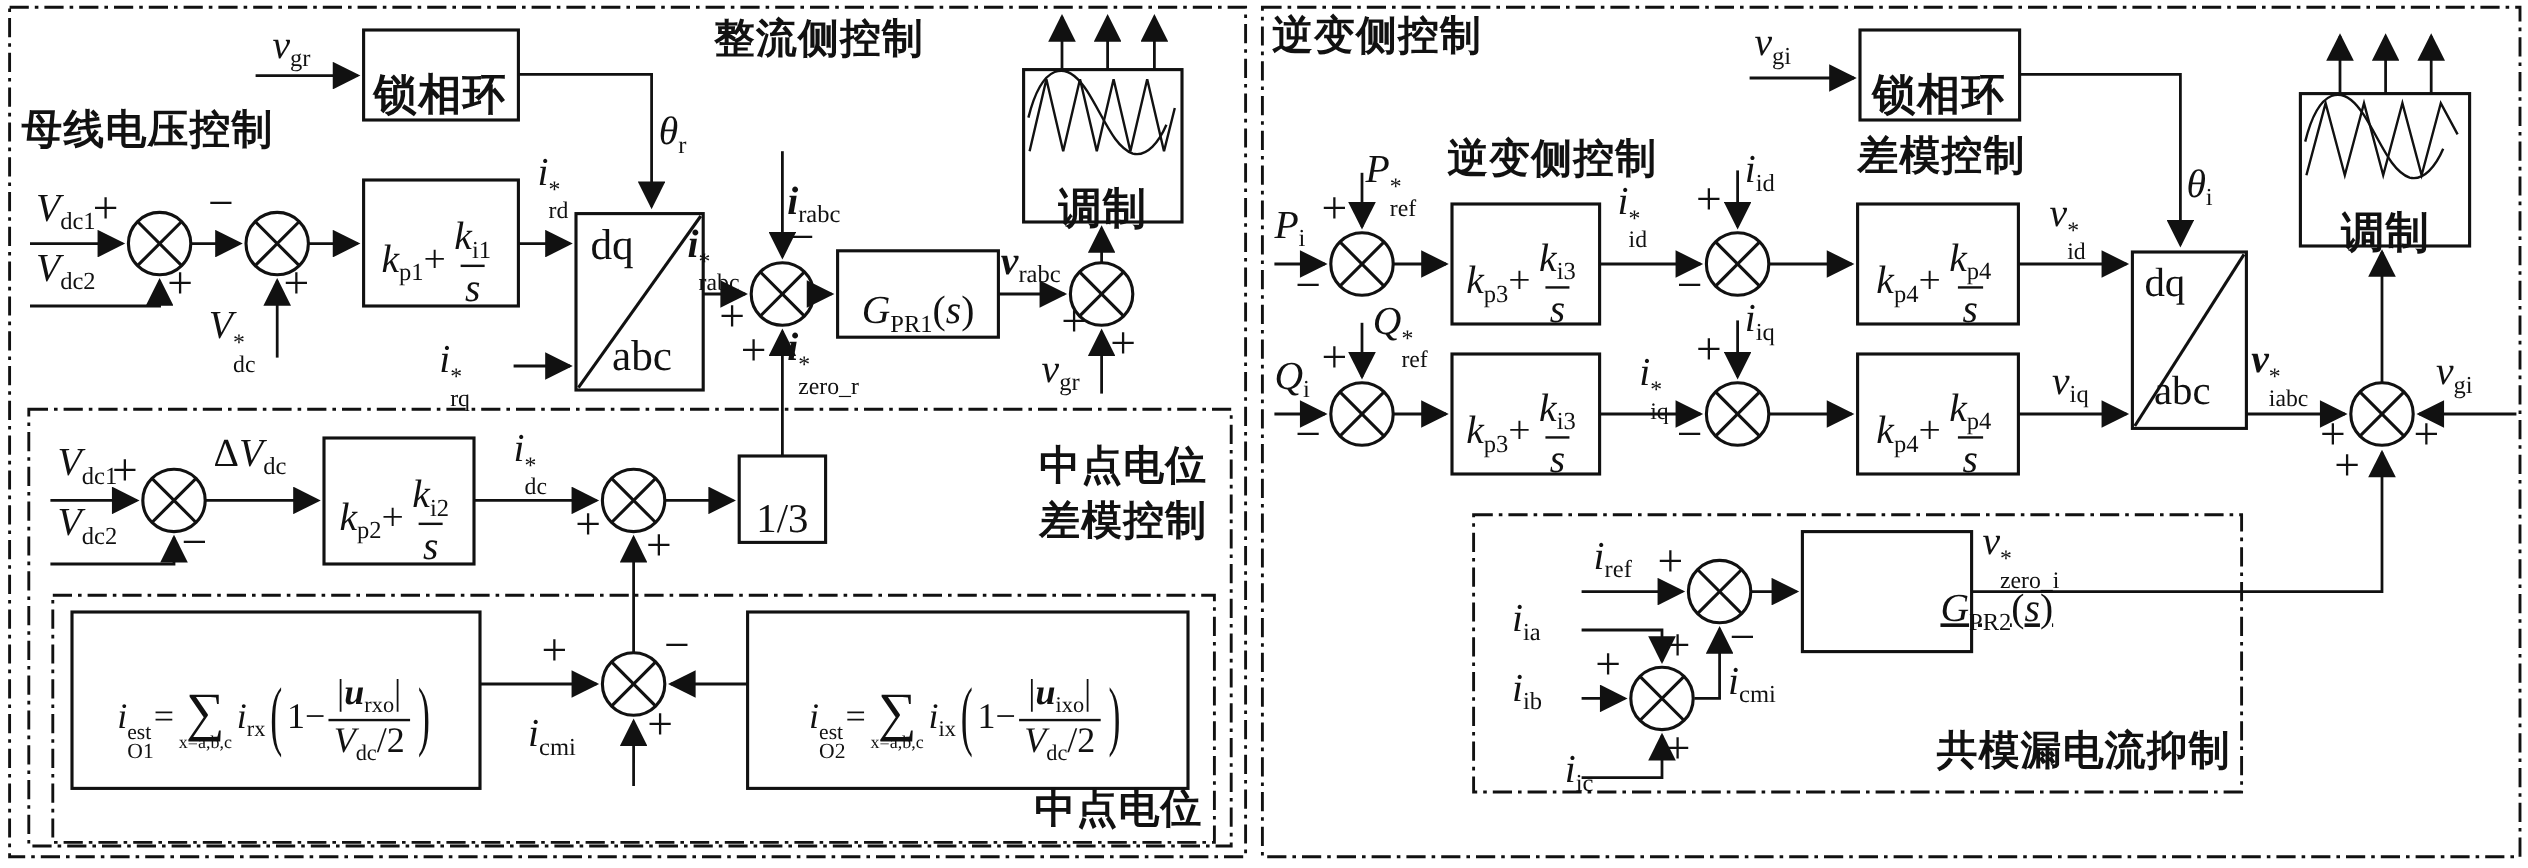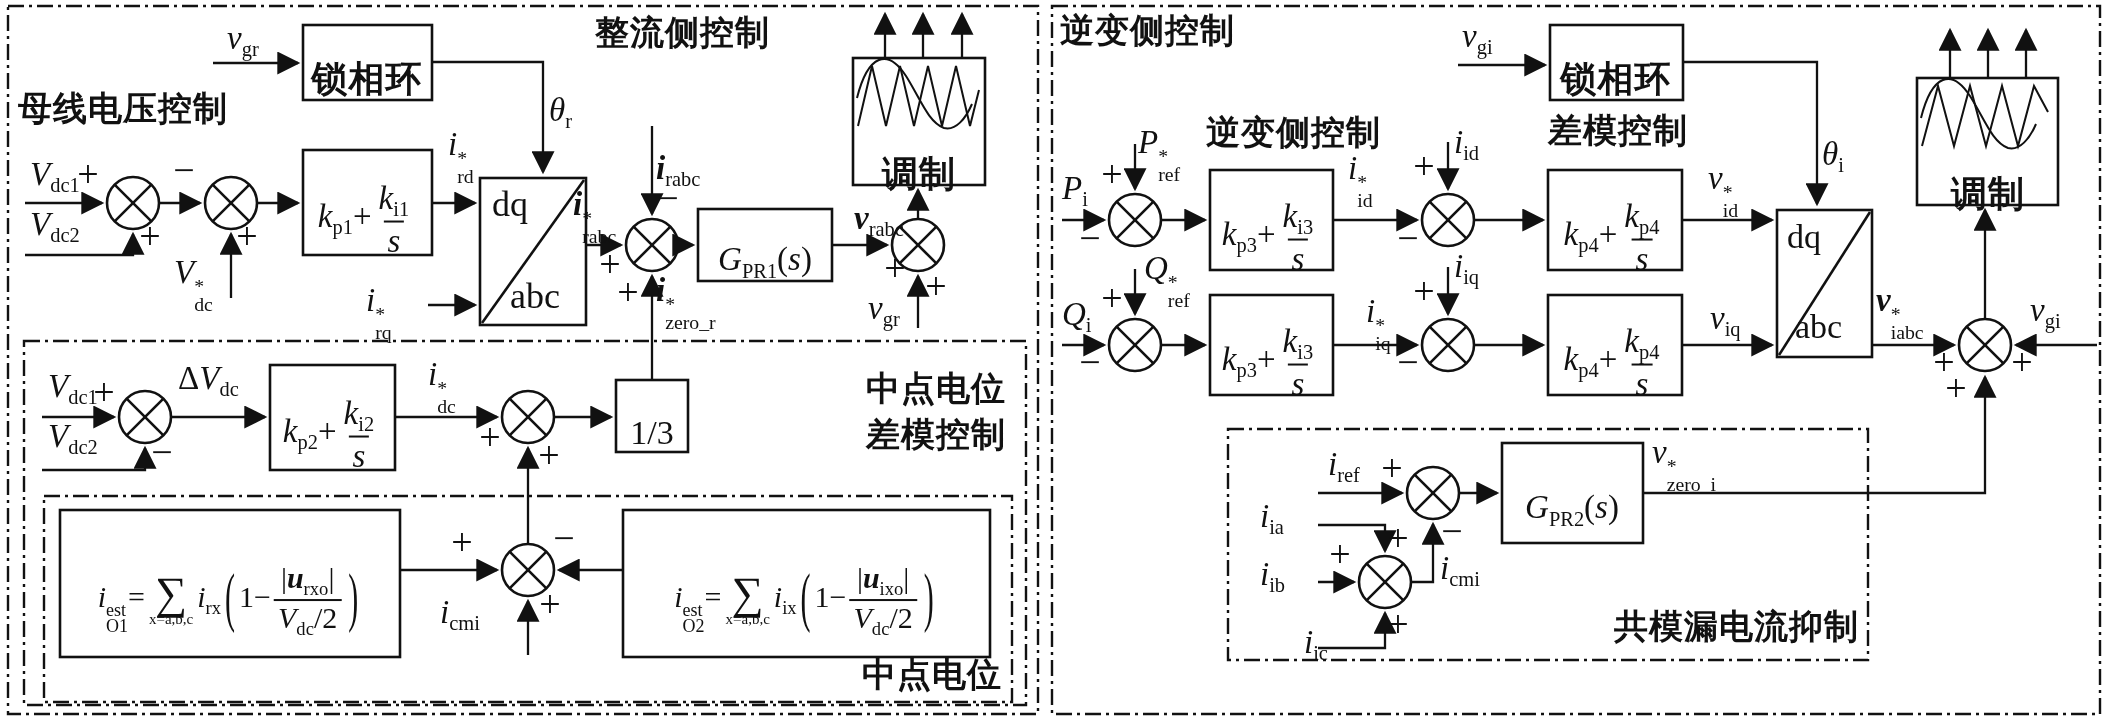--- a/index.html
+++ b/index.html
@@ -194,21 +194,21 @@
           </span></span></div>
       <div class="lbl ctr" style="left: 1615px; top: 220px; font-size: 33px;"><span><span class="it">k</span><span class="sub">p4</span><span>+</span><span class="fr">
             <span class="num"><span class="it">k</span><span class="sub">p4</span></span>
             <span class="den"><span class="it">s</span></span>
           </span></span></div>
       <div class="lbl ctr" style="left: 1615px; top: 345px; font-size: 33px;"><span><span class="it">k</span><span class="sub">p4</span><span>+</span><span class="fr">
             <span class="num"><span class="it">k</span><span class="sub">p4</span></span>
             <span class="den"><span class="it">s</span></span>
           </span></span></div>
       <div class="lbl ctr" style="left: 765px; top: 245px; font-size: 33px;"><span><span class="it">G</span><span class="sub">PR1</span><span>(</span><span class="it">s</span><span>)</span></span></div>
-      <div class="lbl ctr" style="left: 1572px; top: 493px; font-size: 33px;"><span><span class="it">G</span><span class="sub">PR2</span><span>(</span><span class="it">s</span><span>)</span></span></div>
+      <div class="lbl ctr" style="left: 1664px; top: 493px; font-size: 33px; text-decoration: underline;"><span><span class="it">G</span><span class="sub">PR2</span><span>(</span><span class="it">s</span><span>)</span></span></div>
       <div class="lbl ctr" style="left: 230px; top: 583px; font-size: 30px;"><span><span class="it">i</span><span class="ss">
             <span>est</span>
             <span>O1</span>
           </span><span>=</span><span class="sm">
             <span class="sig">∑</span>
             <span class="lim">x=a,b,c</span>
           </span><span class="it">i</span><span class="sub">rx</span><span class="bigp">(</span><span>1−</span><span class="fr">
             <span class="num"><span>|</span><span class="it bd">u</span><span class="sub">rxo</span><span>|</span></span>
             <span class="den"><span class="it">V</span><span class="sub">dc</span><span>/2</span></span>
           </span><span class="bigp">)</span></span></div>
@@ -240,21 +240,21 @@
           </span></span></div>
       <div class="lbl" style="left: 573px; top: 186px; font-size: 33px;"><span><span class="it bd">i</span><span class="ss">
             <span>*</span>
             <span>rabc</span>
           </span></span></div>
       <div class="lbl" style="left: 656px; top: 150px; font-size: 33px;"><span><span class="it bd">i</span><span class="sub">rabc</span></span></div>
       <div class="lbl" style="left: 656px; top: 272px; font-size: 33px;"><span><span class="it bd">i</span><span class="ss">
             <span>*</span>
             <span>zero_r</span>
           </span></span></div>
-      <div class="lbl" style="left: 834px; top: 200px; font-size: 33px; padding-left: 20px;"><span><span class="it bd">v</span><span class="sub">rabc</span></span></div>
+      <div class="lbl" style="left: 834px; top: 200px; font-size: 33px;"><span><span class="it bd">v</span><span class="sub">rabc</span></span></div>
       <div class="lbl" style="left: 868px; top: 290px; font-size: 33px;"><span><span class="it">v</span><span class="sub">gr</span></span></div>
       <div class="lbl" style="left: 48px; top: 368px; font-size: 33px;"><span><span class="it">V</span><span class="sub">dc1</span></span></div>
       <div class="lbl" style="left: 48px; top: 418px; font-size: 33px;"><span><span class="it">V</span><span class="sub">dc2</span></span></div>
       <div class="lbl" style="left: 178px; top: 360px; font-size: 33px;"><span><span>Δ</span><span class="it">V</span><span class="sub">dc</span></span></div>
       <div class="lbl" style="left: 428px; top: 356px; font-size: 33px;"><span><span class="it">i</span><span class="ss">
             <span>*</span>
             <span>dc</span>
           </span></span></div>
       <div class="lbl" style="left: 440px; top: 594px; font-size: 33px;"><span><span class="it">i</span><span class="sub">cmi</span></span></div>
       <div class="lbl" style="left: 1062px; top: 170px; font-size: 33px;"><span><span class="it">P</span><span class="sub">i</span></span></div>

